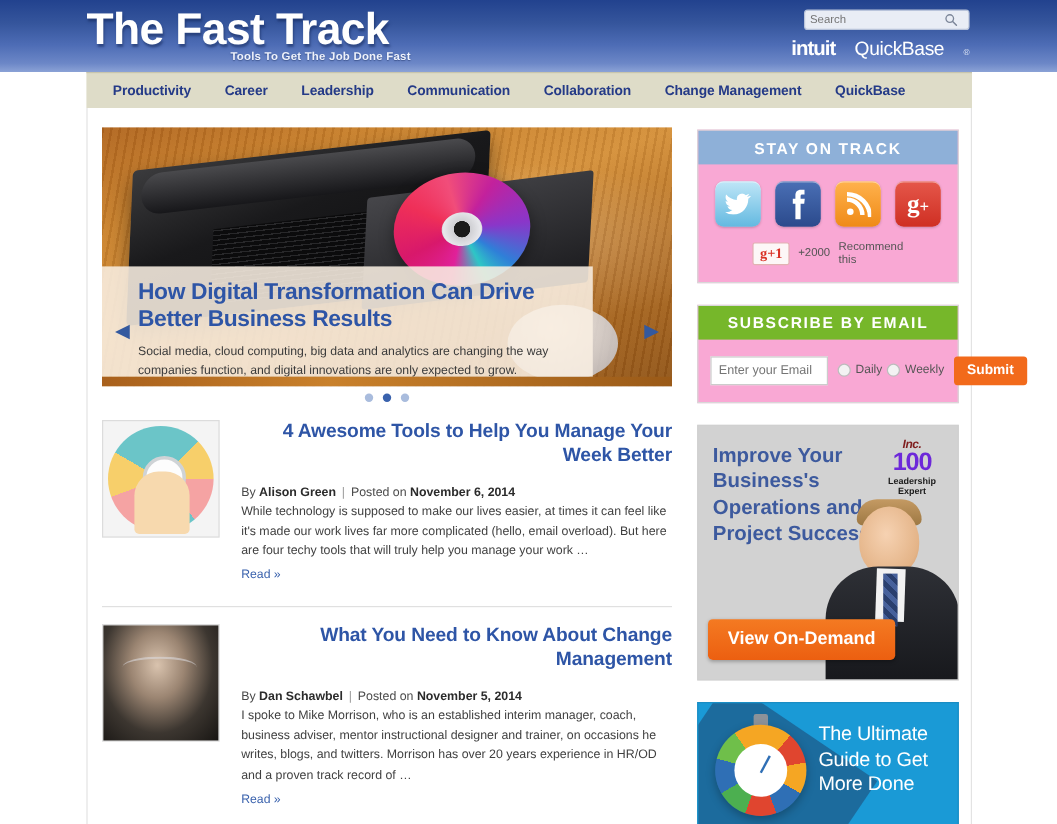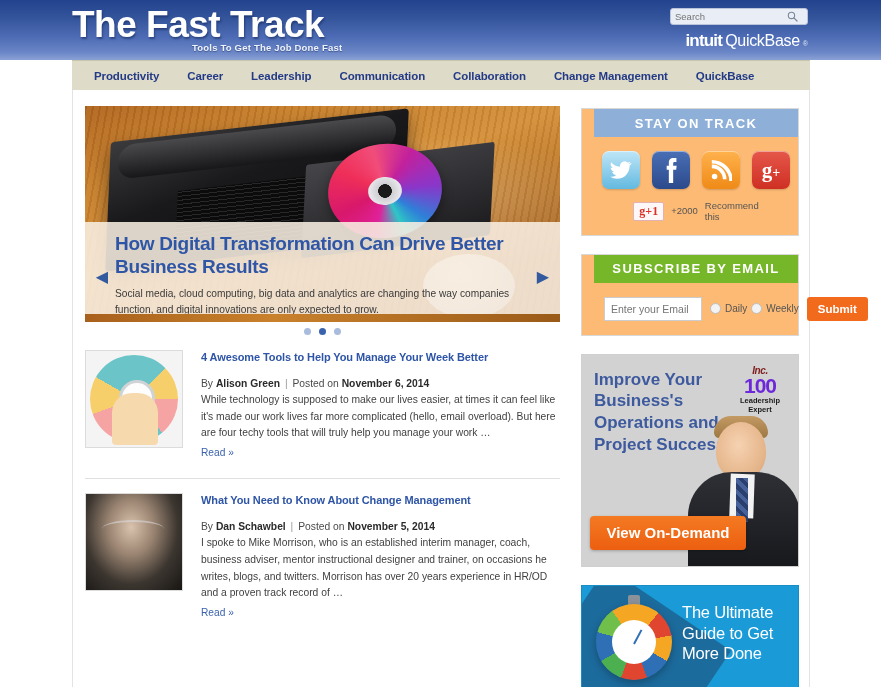--- a/index.html
+++ b/index.html
@@ -45,21 +45,21 @@
   }
   .search-input {
     border: 0; outline: none; background: transparent;
     font-size: 9.5px; color: #8a8f99;
     padding: 0 4px; width: 112px; height: 15px;
     font-family: "Liberation Sans", sans-serif;
   }
   .search-icon { width: 18px; height: 15px; display:flex; align-items:center; justify-content:center; }
   .brand-logo {
     position: absolute; right: 73px; top: 31px;
-    display: flex; align-items: baseline; gap: 3px;
+    display: flex; align-items: baseline; gap: 16px;
   }
   .brand-intuit {
     font-size: 17px; font-weight: bold; color: #ffffff;
     letter-spacing: -0.8px;
   }
   .brand-qb {
     font-size: 16px; color: #ffffff; font-weight: normal;
     letter-spacing: -0.3px;
   }
   .brand-reg { font-size: 7px; color:#dfe6f5; vertical-align: super; }
@@ -145,21 +145,21 @@
     background: radial-gradient(circle, #1a1a1a 0%, #1a1a1a 30%, #cfcfd3 32%, #e8e8ec 70%, #a8a8ae 100%);
   }
   .hero-mouse {
     position:absolute; left: 338px; top: 148px;
     width: 92px; height: 64px; border-radius: 46px/32px;
     background: radial-gradient(ellipse at 40% 30%, #ffffff 0%, #e2e2e6 45%, #b9b9c0 100%);
     opacity: 0.85;
   }
   .hero-caption {
     position: absolute; left: 0; bottom: 8px;
-    width: 475px; height: 92px;
+    width: 409px; height: 92px;
     background: rgba(248,238,225,0.88);
     padding: 10px 30px 8px 30px;
   }
   .hero-title {
     font-size: 19px; font-weight: bold; line-height: 1.23;
     color: #2e55a6; letter-spacing: -0.3px;
     font-family: "Liberation Sans", sans-serif;
   }
   .hero-desc {
     margin-top: 7px; font-size: 10.2px; color: #3a3a3a; line-height: 1.55;
@@ -220,40 +220,39 @@
     background:
       radial-gradient(ellipse at 46% 34%, #d9c3ae 0%, #9b8572 30%, #3c3630 62%, #141210 100%);
   }
   .thumb-face::before {
     content:''; position:absolute; left: 16px; top: 26px; width: 62px; height: 16px;
     border-top: 2px solid rgba(220,220,225,0.55);
     border-radius: 50% 50% 0 0;
   }
   .art-body { flex: 1; min-width: 0; }
   .art-title {
-    font-size: 11px; font-weight: bold; color: #2e55a6;
-    line-height: 1.28; letter-spacing: -0.1px; cursor: pointer;
+    font-size: 16px; font-weight: bold; color: #2e55a6;
+    line-height: 1.28; letter-spacing: -0.1px; cursor: pointer; text-align: right;
   }
   .art-meta { margin-top: 14px; font-size: 10.3px; color: #4a4a4a; }
   .art-meta b { color: #2b2b2b; }
   .art-meta .date { color: #2b2b2b; font-weight: bold; }
   .art-meta .sep { color: #9a9a9a; padding: 0 2px; }
   .art-excerpt {
     margin-top: 3px; font-size: 10.3px; color: #3f3f3f; line-height: 1.62;
   }
   .read-more {
     display: inline-block; margin-top: 3px;
     font-size: 10.2px; color: #3a62ad; cursor: pointer;
   }
 
   
   .widget {
-    background: #fdba74; border: 1px solid #d8d8d8;
+    background: #f9a8d4; border: 1px solid #d8d8d8;
     margin-bottom: 18px;
-    padding-left: 12px;
   }
   .widget-head {
     height: 28px; display: flex; align-items: center; justify-content: center;
     font-size: 13px; font-weight: bold; color: #ffffff;
     letter-spacing: 1.4px;
   }
   .head-blue { background: #8eb0d8; }
   .head-green { background: #76b72a; }
   .social-row {
     display: flex; justify-content: center; gap: 12px;

